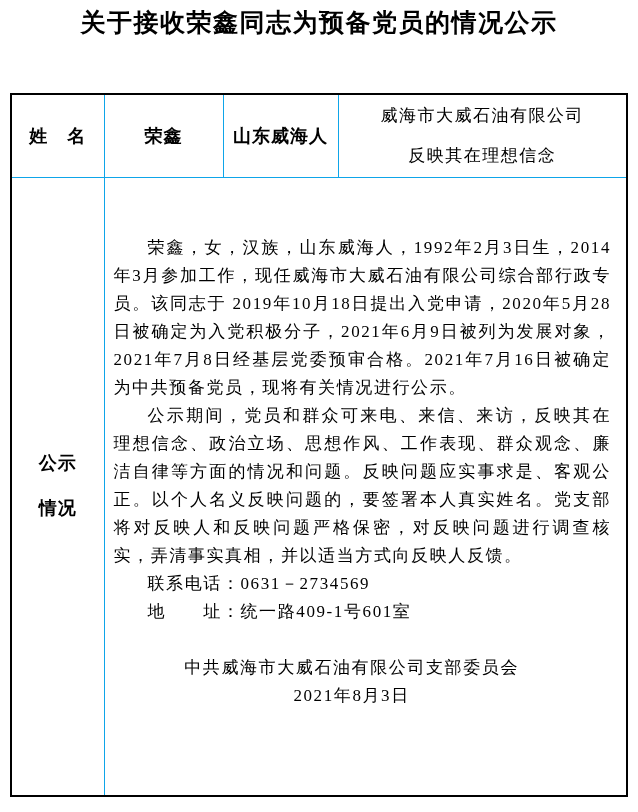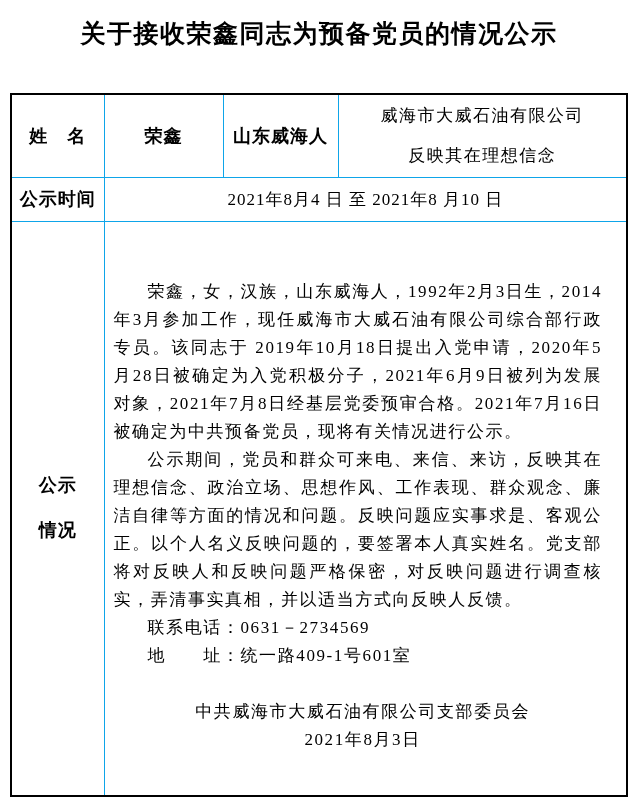--- a/index.html
+++ b/index.html
@@ -6,21 +6,21 @@
   .page {
     position: relative;
     width: 638px;
     height: 812px;
     background: #ffffff;
     color: #000;
     font-family: "Liberation Serif", "DejaVu Serif", serif;
     overflow: hidden;
   }
   .title {
-    margin: 11px;
+    margin: 0;
     padding-top: 6px;
     text-align: center;
     font-size: 25px;
     font-weight: bold;
     letter-spacing: 1.5px;
     font-family: "Liberation Serif", "DejaVu Serif", serif;
   }
   table.notice-table {
     position: absolute;
     left: 10px;
@@ -60,34 +60,34 @@
     line-height: 40px;
   }
   .time-value {
     text-align: center;
     font-size: 17px;
     letter-spacing: 1px;
   }
   .status-label div { line-height: 45px; }
   .body-cell {
     vertical-align: top;
-    padding: 56px 24px 0 9px;
+    padding: 56px 15px 0 9px;
     font-size: 17px;
     line-height: 28px;
     letter-spacing: 1.6px;
   }
   .para {
     margin: 0;
     text-indent: 2em;
     text-align: justify;
   }
   .contact { padding-left: 34px; }
   .signature {
     width: fit-content;
-    margin: 28px 72px 0 auto;
+    margin: 28px 92px 0 auto;
     text-align: center;
   }
 </style>
 </head>
 <body>
 
 <div class="page">
   <h1 class="title">关于接收荣鑫同志为预备党员的情况公示</h1>
 
   <table class="notice-table">
@@ -100,24 +100,20 @@
     <tbody>
       <tr class="row-1">
         <td class="label">姓　名</td>
         <td class="name-value">荣鑫</td>
         <td class="label">山东威海人</td>
         <td class="unit-value">
           <div>威海市大威石油有限公司</div>
           <div>反映其在理想信念</div>
         </td>
       </tr>
-      <tr class="row-2">
-        <td class="label">公示时间</td>
-        <td class="time-value" colspan="3">2021年8月4 日 至 2021年8 月10 日</td>
-      </tr>
       <tr class="row-3">
         <td class="label status-label">
           <div>公示</div>
           <div>情况</div>
         </td>
         <td class="body-cell" colspan="3">
           <p class="para">荣鑫，女，汉族，山东威海人，1992年2月3日生，2014年3月参加工作，现任威海市大威石油有限公司综合部行政专员。该同志于 2019年10月18日提出入党申请，2020年5月28日被确定为入党积极分子，2021年6月9日被列为发展对象，2021年7月8日经基层党委预审合格。2021年7月16日被确定为中共预备党员，现将有关情况进行公示。</p>
           <p class="para">公示期间，党员和群众可来电、来信、来访，反映其在理想信念、政治立场、思想作风、工作表现、群众观念、廉洁自律等方面的情况和问题。反映问题应实事求是、客观公正。以个人名义反映问题的，要签署本人真实姓名。党支部将对反映人和反映问题严格保密，对反映问题进行调查核实，弄清事实真相，并以适当方式向反映人反馈。</p>
           <div class="contact">联系电话：0631－2734569</div>
           <div class="contact">地　　址：统一路409-1号601室</div>

